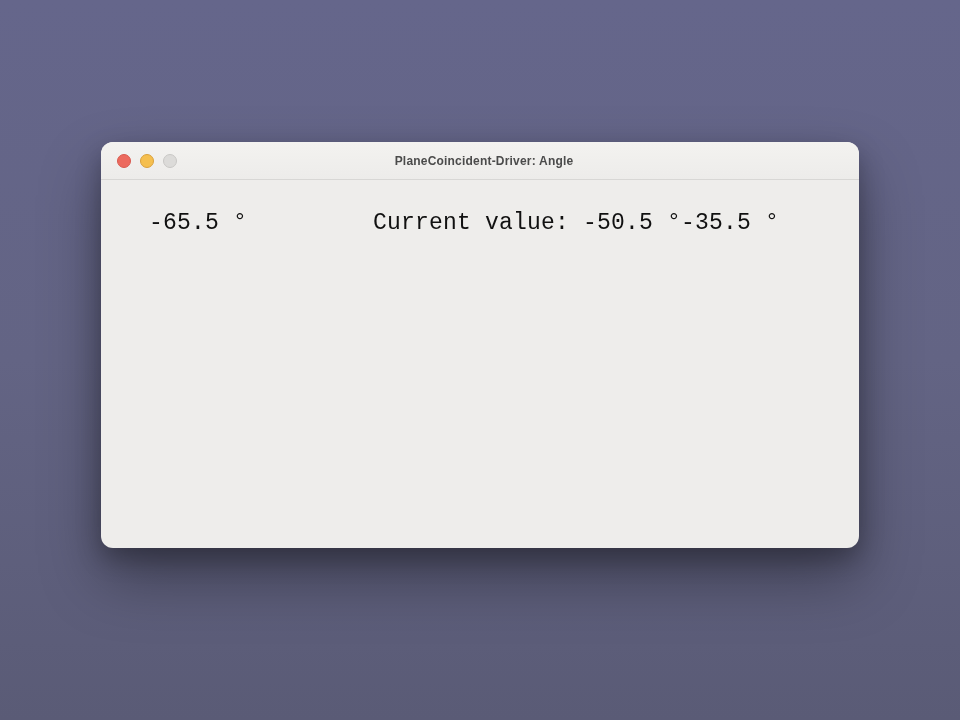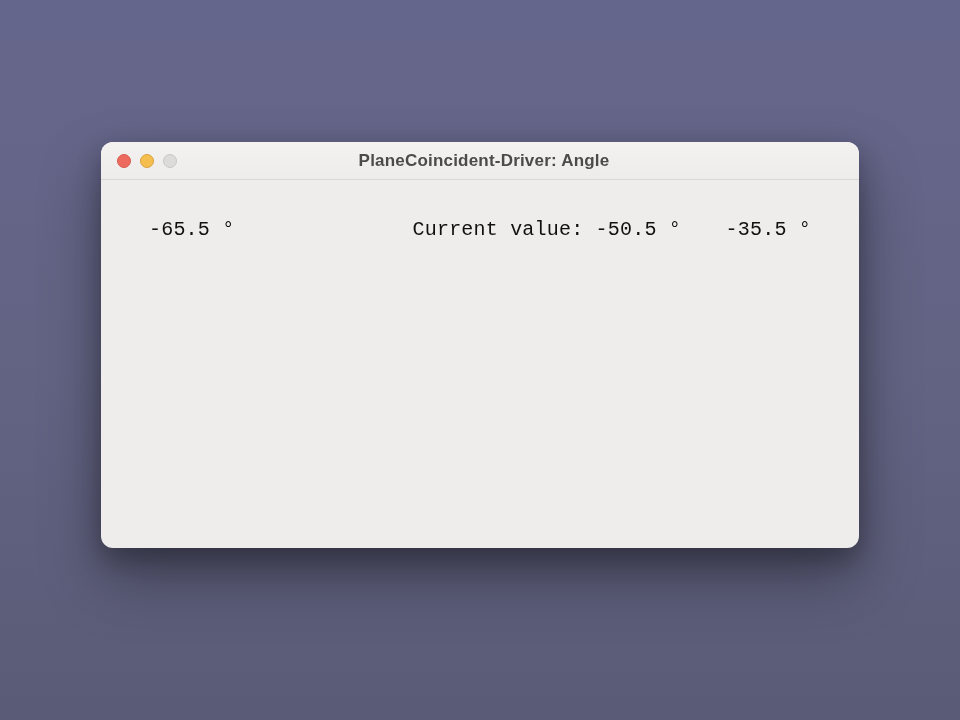--- a/index.html
+++ b/index.html
@@ -56,51 +56,50 @@
 
     .tl-close { background: #ec6a5e; border: 1px solid #d85a4f; }
     .tl-min   { background: #f5bf4f; border: 1px solid #d9a03c; }
     .tl-max   { background: #dcdbd9; border: 1px solid #c8c7c5; }
 
     .title {
       position: absolute;
       left: 0;
       right: 0;
       text-align: center;
-      font-size: 17px;
+      font-size: 12px;
       font-weight: 700;
       color: #4b4b4b;
       pointer-events: none;
       letter-spacing: 0.2px;
       margin-left: 8px;
     }
 
     .content {
       flex: 1;
       padding: 30px 48px 0 48px;
     }
 
     .value-row {
       display: flex;
       justify-content: space-between;
       align-items: baseline;
       font-family: "Menlo", "Consolas", "Courier New", monospace;
-      font-size: 20px;
+      font-size: 23px;
       color: #111;
       letter-spacing: 0.2px;
-      margin-top: 8px;
     }
 
     .value-left, .value-right {
       min-width: 130px;
     }
 
     .value-left { text-align: left; }
     .value-center { flex: 1; text-align: right; }
-    .value-right { text-align: right; }
+    .value-right { }
   </style>
 </head>
 <body>
 
 <div class="window">
   <div class="titlebar">
     <div class="traffic-lights">
       <div class="traffic-light tl-close"></div>
       <div class="traffic-light tl-min"></div>
       <div class="traffic-light tl-max"></div>

